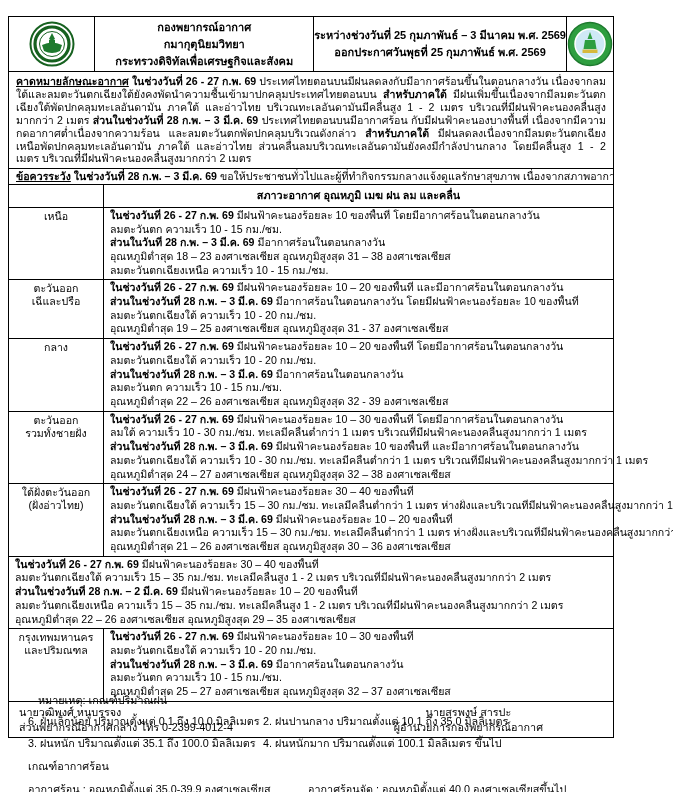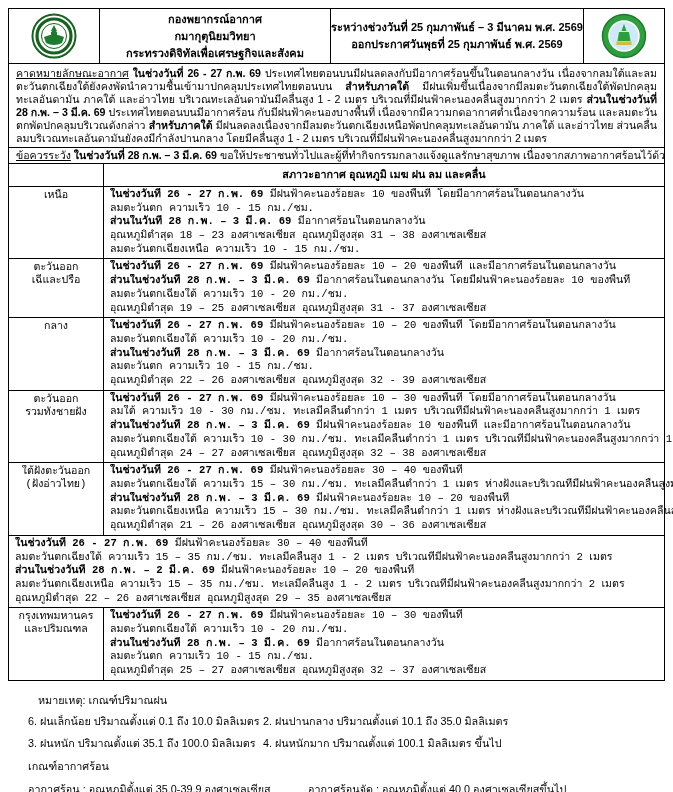--- a/index.html
+++ b/index.html
@@ -9,22 +9,22 @@
     color:#000;
     width:673px;
   }
   .page {
     position:relative;
     width:673px; height:792px;
     background:#fff;
     overflow:hidden;
   }
   .doc {
-    position:absolute; left:8px; top:8px;
-    width:657px;
+    position:absolute; left:8px; top:16px;
+    width:606px;
     border:1.6px solid #000;
     background:#fff;
   }
   
   .hdr { display:flex; height:54px; }
   .hdr-cell { border-right:1px solid #000; display:flex; flex-direction:column; align-items:center; justify-content:center; }
   .hdr-cell:last-child { border-right:none; }
   .hdr-logo-l { width:91px; }
   .hdr-dept  { width:231px; text-align:center; }
   .hdr-fore  { width:253px; text-align:center; }
@@ -38,23 +38,23 @@
     font-size:10.6px; line-height:12.9px;
     text-align:justify;
   }
   .caution {
     border-top:1px solid #000;
     padding:1px 7px 1px 7px;
     font-size:10.6px; line-height:12.5px;
     white-space:nowrap; overflow:hidden;
   }
   .b  { font-weight:bold; }
-  .bu { font-weight:normal; text-decoration:underline;margin-top:16px; }
-  
-  .trow { display:flex; border-top:1px solid #000; align-items:stretch;font-family:Liberation Mono, monospace; }
+  .bu { font-weight:bold; text-decoration:underline;margin-top:16px; }
+  
+  .trow { display:flex; border-top:1px solid #000; align-items:stretch; }
   .rcell {
     width:95px; border-right:1px solid #000;
     text-align:center; font-size:10.6px; line-height:13px;
     padding-top:2px;
     flex-shrink:0;
   }
   .ccell {
     flex:1; font-size:10.6px; line-height:13.7px;
     padding:1px 4px 2px 6px;
   }
@@ -202,20 +202,30 @@
         </div>
       <div class="ccell">
           <div class="ln"><span class="b">ในช่วงวันที่ 26 - 27 ก.พ. 69</span> มีฝนฟ้าคะนองร้อยละ 10 – 30 ของพื้นที่</div>
           <div class="ln">ลมตะวันตกเฉียงใต้ ความเร็ว 10 - 20 กม./ชม.</div>
           <div class="ln"><span class="b">ส่วนในช่วงวันที่ 28 ก.พ. – 3 มี.ค. 69</span> มีอากาศร้อนในตอนกลางวัน</div>
           <div class="ln">ลมตะวันตก ความเร็ว 10 - 15 กม./ชม.</div>
           <div class="ln">อุณหภูมิต่ำสุด 25 – 27 องศาเซลเซียส อุณหภูมิสูงสุด 32 – 37 องศาเซลเซียส</div>
         </div>
     </div>
 
+    <div class="sig">
+      <div class="sig-left">
+        <div>นายวุฒิพงศ์ หนูบรรจง</div>
+        <div>ส่วนพยากรณ์อากาศกลาง โทร  0-2399-4012-4</div>
+      </div>
+      <div class="sig-right">
+        <div>นายสุรพงษ์  สารปะ</div>
+        <div>ผู้อำนวยการกองพยากรณ์อากาศ</div>
+      </div>
+    </div>
 
   </div>
 
   <div class="notes">
     <div class="notes-title">หมายเหตุ: เกณฑ์ปริมาณฝน</div>
     <div class="notes-row">
       <div class="c1">6. ฝนเล็กน้อย ปริมาณตั้งแต่ 0.1 ถึง 10.0 มิลลิเมตร</div>
       <div>2. ฝนปานกลาง ปริมาณตั้งแต่ 10.1 ถึง 35.0 มิลลิเมตร</div>
     </div>
     <div class="notes-row">

